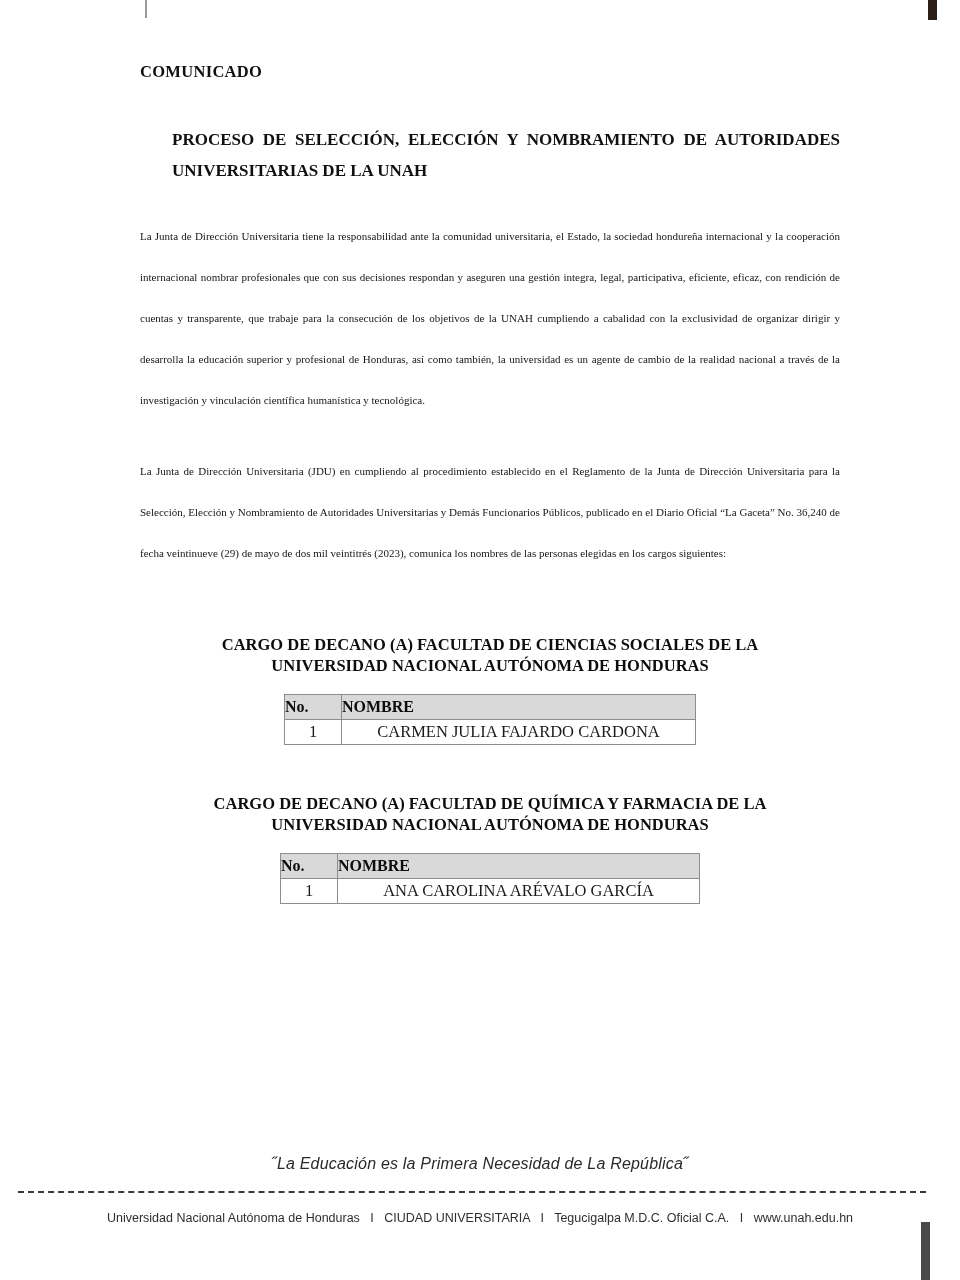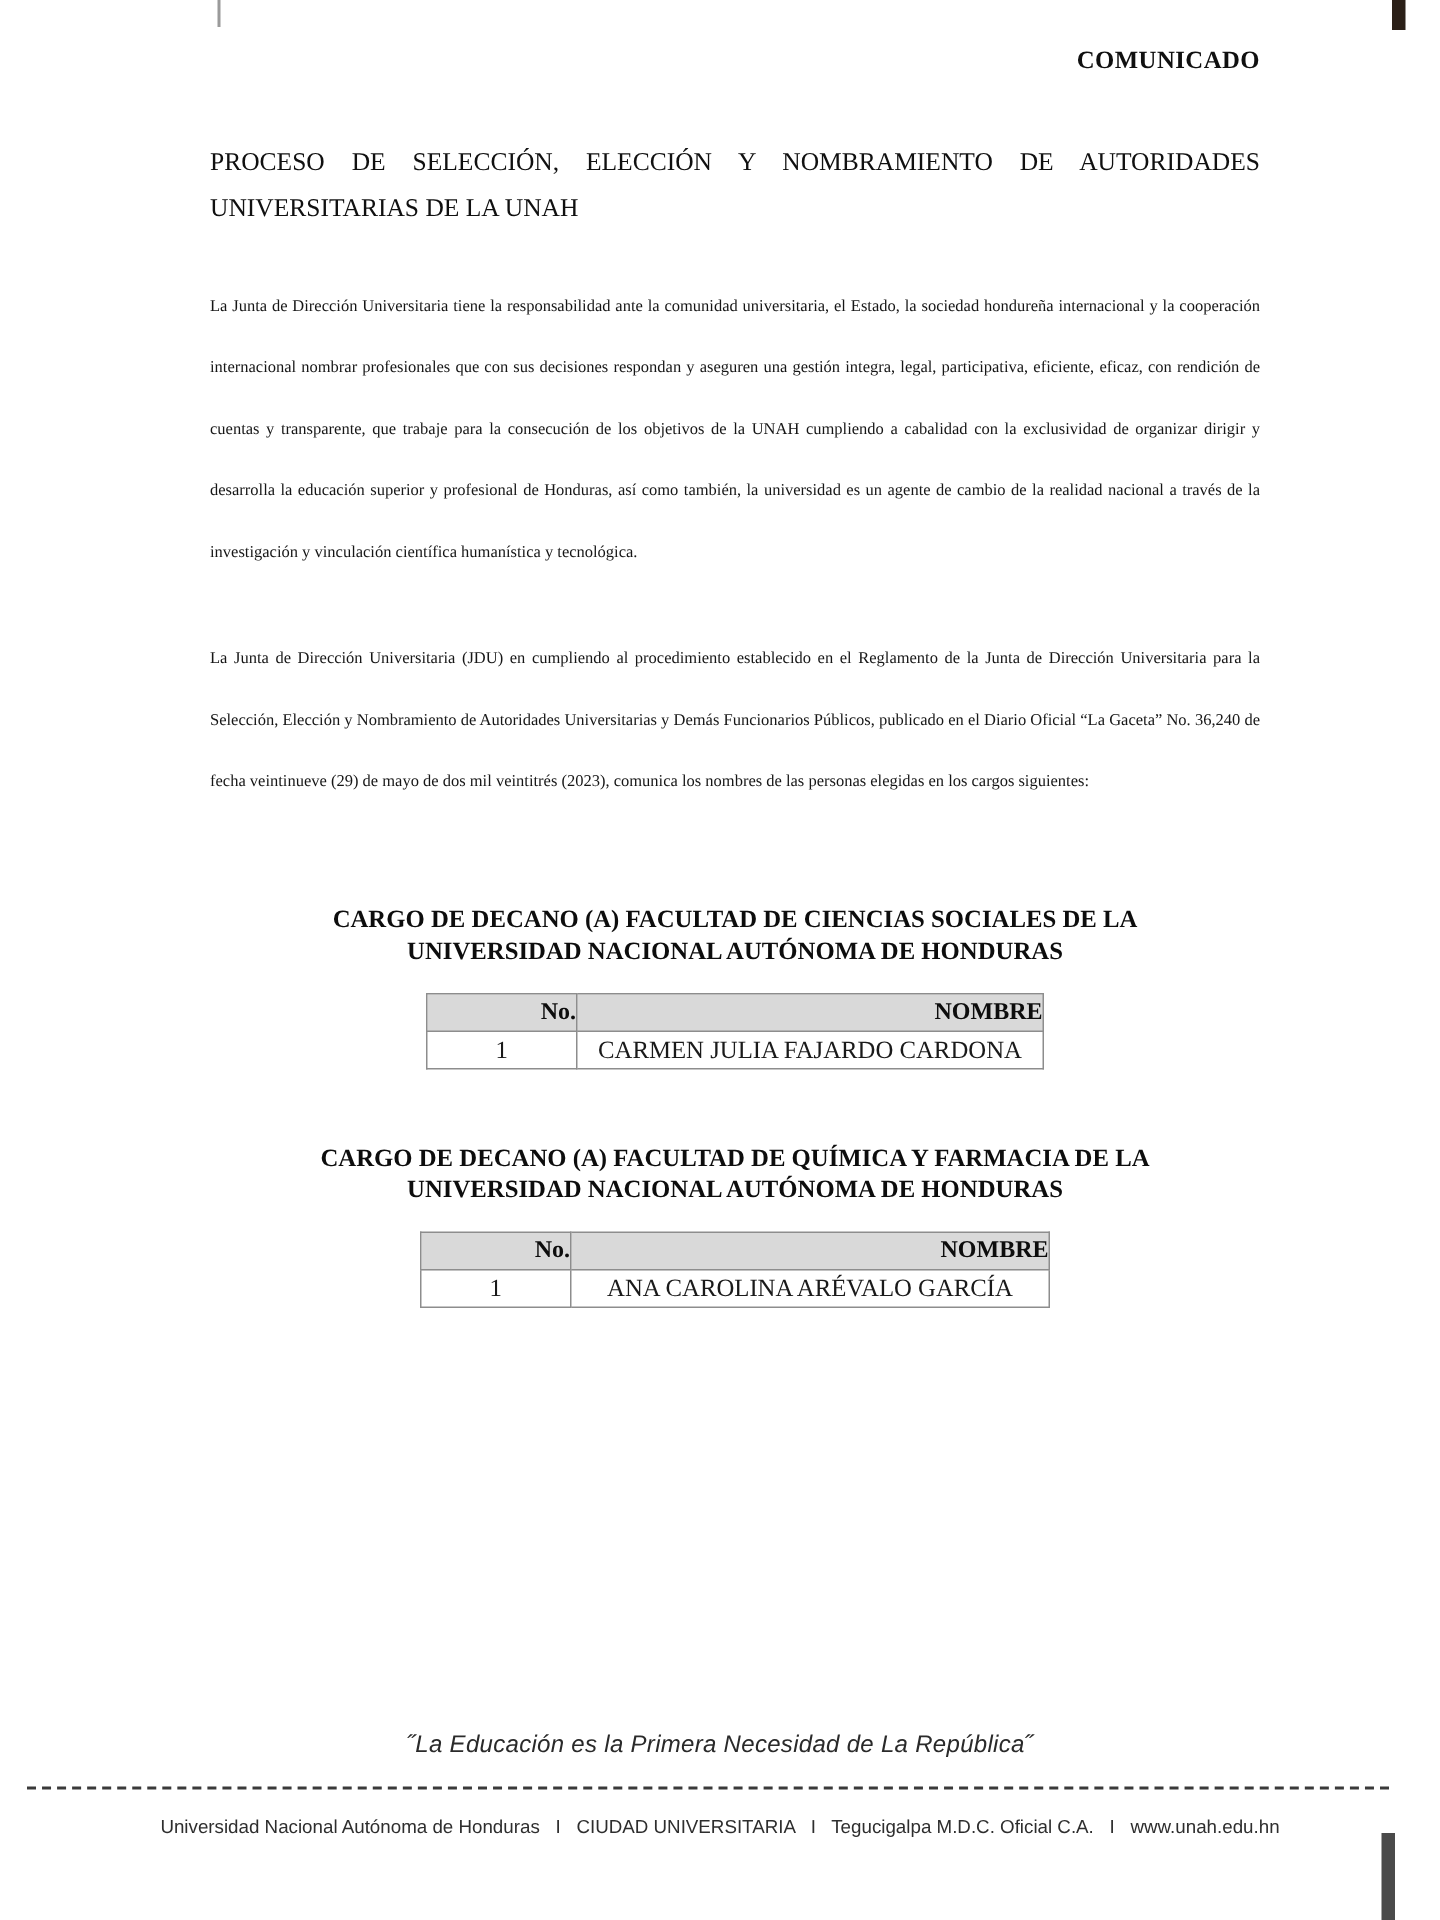--- a/index.html
+++ b/index.html
@@ -52,36 +52,37 @@
 
   
   .content {
     position: absolute;
     left: 140px;
     top: 0;
     width: 700px;
   }
 
   .doc-title {
-    text-align: right;
+    text-align: left;
     font-weight: bold;
     font-size: 16.5px;
     letter-spacing: 0.3px;
-    margin-top: 30px;
+    margin-top: 62px;
     color: #101010;
   }
 
   .main-heading {
-    font-weight: normal;
+    font-weight: bold;
     font-size: 17px;
     line-height: 31px;
     text-align: justify;
     text-align-last: left;
     margin-top: 42px;
     color: #101010;
+    margin-left: 32px;
   }
 
   .body-par {
     font-size: 11px;
     line-height: 41px;
     text-align: justify;
     text-align-last: left;
     color: #161616;
   }
 
@@ -124,23 +125,22 @@
     border: 1px solid #8d8d8d;
     padding: 0;
     height: 24px;
     vertical-align: middle;
   }
 
   table.cargo-table th {
     background: #d9d9d9;
     font-weight: bold;
     font-size: 16px;
-    text-align: right;
+    text-align: left;
     color: #0d0d0d;
-    padding-left: 43px;
   }
 
   table.cargo-table td {
     font-size: 16.5px;
     text-align: center;
     color: #1a1a1a;
     background: #ffffff;
   }
 
   .col-no { width: 56px; }

